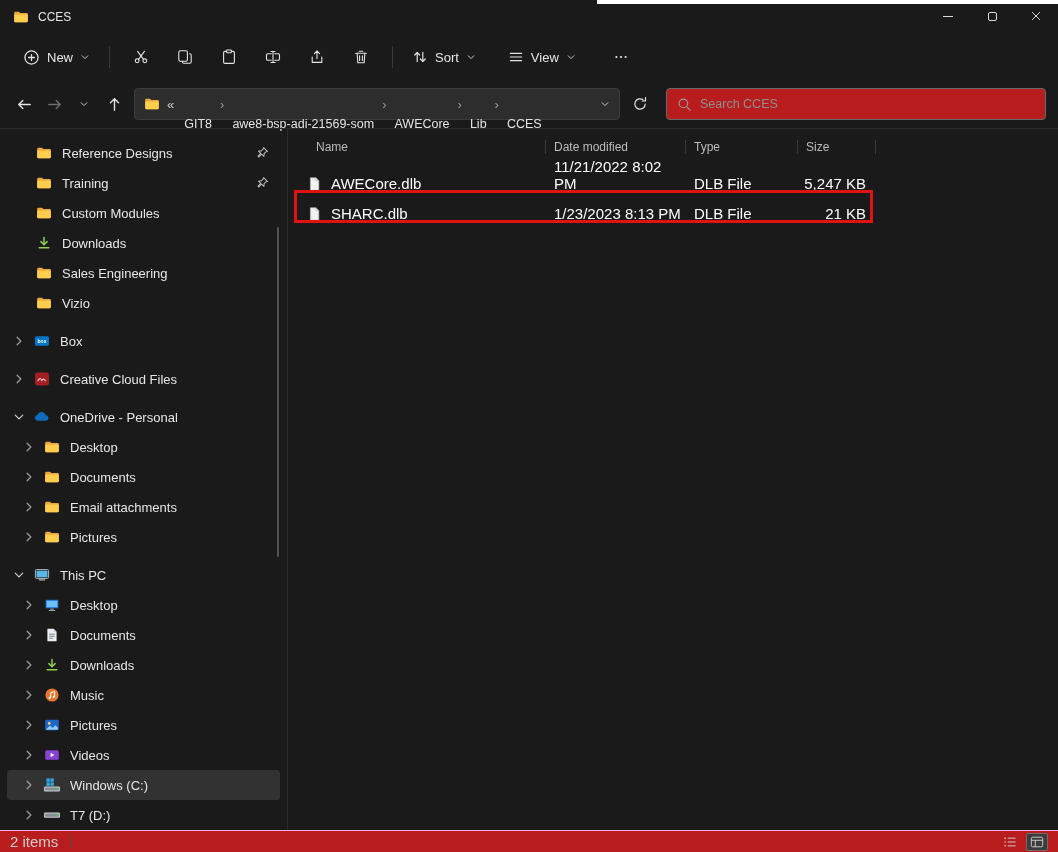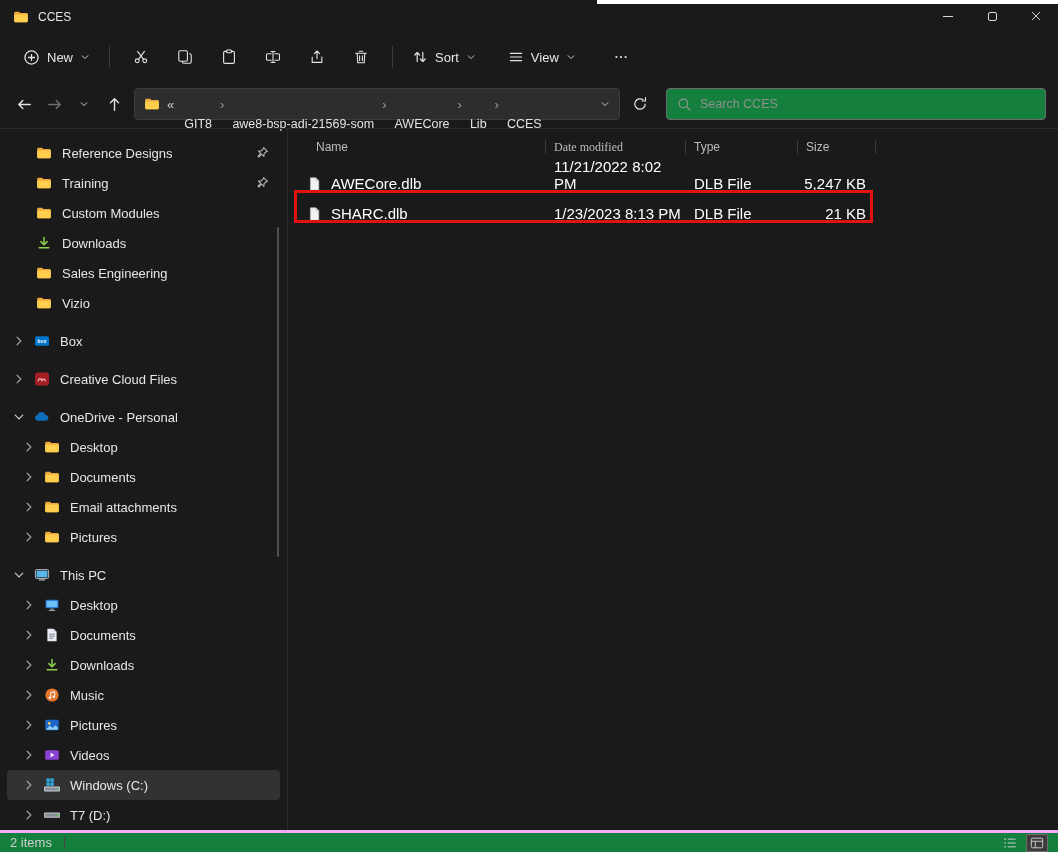--- a/index.html
+++ b/index.html
@@ -29,21 +29,21 @@
   .navbar { position:absolute; top:80px; left:0; width:100%; height:48px; display:flex; align-items:center; padding:0 12px; }
   .nav-btn { width:24px; height:26px; display:flex; align-items:center; justify-content:center; margin-right:6px; border-radius:4px; flex:none; }
   .addr { width:486px; height:32px; background:#2d2d2d; border:1px solid #3c3c3c; border-radius:4px;
           display:flex; align-items:center; padding:0 9px; margin-left:2px; flex:none; }
   .addr-overflow { color:#c9c9c9; font-size:13px; margin:0 4px 0 7px; }
   .crumbs { display:flex; align-items:center; flex:1; overflow:hidden; white-space:nowrap; }
   .crumb { padding:2px 6px; font-size:12.5px; color:#e3e3e3; border-radius:3px;margin-top:39px; }
   .crumb-sep { color:#9a9a9a; font-size:13px; padding:0 2px; }
   .addr-chev { margin-left:4px; display:flex; }
   .refresh-btn { margin-left:8px; }
-  .searchbox { flex:1; height:32px; margin-left:8px; background:#15803d; border:1px solid #6a6a6a; border-radius:4px;
+  .searchbox { flex:1; height:32px; margin-left:8px; background:#b91c1c; border:1px solid #6a6a6a; border-radius:4px;
                display:flex; align-items:center; padding:0 10px; }
   .search-input { flex:1; background:transparent; border:none; outline:none; color:#e3e3e3; font-size:12.5px;
                   margin-left:8px; font-family:"Liberation Sans",sans-serif; }
   .search-input::placeholder { color:#8f8f8f; }
 
   .hsep { position:absolute; top:128px; left:0; width:100%; height:1px; background:#2b2b2b; }
   .vsep { position:absolute; top:129px; left:287px; width:1px; height:701px; background:#2b2b2b; }
 
   
   .sidebar { position:absolute; top:129px; left:0; width:287px; height:701px; padding-top:9px; overflow:hidden; }
@@ -58,36 +58,36 @@
   .s-label { font-size:13px; white-space:nowrap; }
   .pin { margin-left:auto; margin-right:11px; display:flex; }
   .side-scroll { position:absolute; top:227px; left:277px; width:2px; height:330px; background:#505050; border-radius:2px; z-index:5; }
 
   
   .main { position:absolute; top:129px; left:288px; width:770px; height:701px; }
   .cols { display:flex; height:26px; margin:5px 0 0 8px; font-size:12px; color:#bdbdbd; }
   .col { position:relative; display:flex; align-items:center; padding-left:8px; }
   .col::after { content:""; position:absolute; right:0; top:6px; width:1px; height:14px; background:#3a3a3a; }
   .col.c0 { width:250px; padding-left:20px; }
-  .col.c1 { width:140px;font-family:Liberation Serif, serif; }
+  .col.c1 { width:140px; }
   .col.c2 { width:112px; }
   .col.c3 { width:78px; }
   .rows { margin:2px 0 0 8px; }
   .frow { display:flex; height:30px; align-items:flex-end; font-size:15px; color:#ffffff; }
   .cell { padding-left:8px; }
   .cell.c0 { width:250px; display:flex; align-items:center; gap:9px; padding-left:11px; }
   .cell.c1 { width:140px; }
   .cell.c2 { width:112px;text-decoration:underline; }
   .cell.c3 { width:78px; text-align:right; padding-right:10px; padding-left:0; }
   .f-icon { display:flex; flex:none; }
   .red-box { position:absolute; left:6px; top:61px; width:579px; height:33px; border:3px solid #e01212; z-index:6; }
 
   
-  .statusbar { position:absolute; top:830px; left:0; width:100%; height:22px; background:#15803d; border-top:3px solid #f0abfc;
-               display:flex; align-items:center; padding:0 10px; font-size:13px; color:#cfcfcf; z-index:7; }
+  .statusbar { position:absolute; top:830px; left:0; width:100%; height:22px; background:#b91c1c; border-top:1px solid #f0abfc;
+               display:flex; align-items:center; padding:0 10px; font-size:15px; color:#cfcfcf; z-index:7; }
   .status-sep { width:1px; height:13px; background:#4a4a4a; margin-left:12px; }
   .status-views { margin-left:auto; display:flex; gap:5px; align-items:center; }
   .sv-btn { width:22px; height:18px; display:flex; align-items:center; justify-content:center; border-radius:2px; }
   .sv-btn.sel { border:1px solid #6e6e6e; background:#3c3c3c; }
 </style>
 </head>
 <body>
 
 <div class="window">
   <div class="white-strip"></div>

